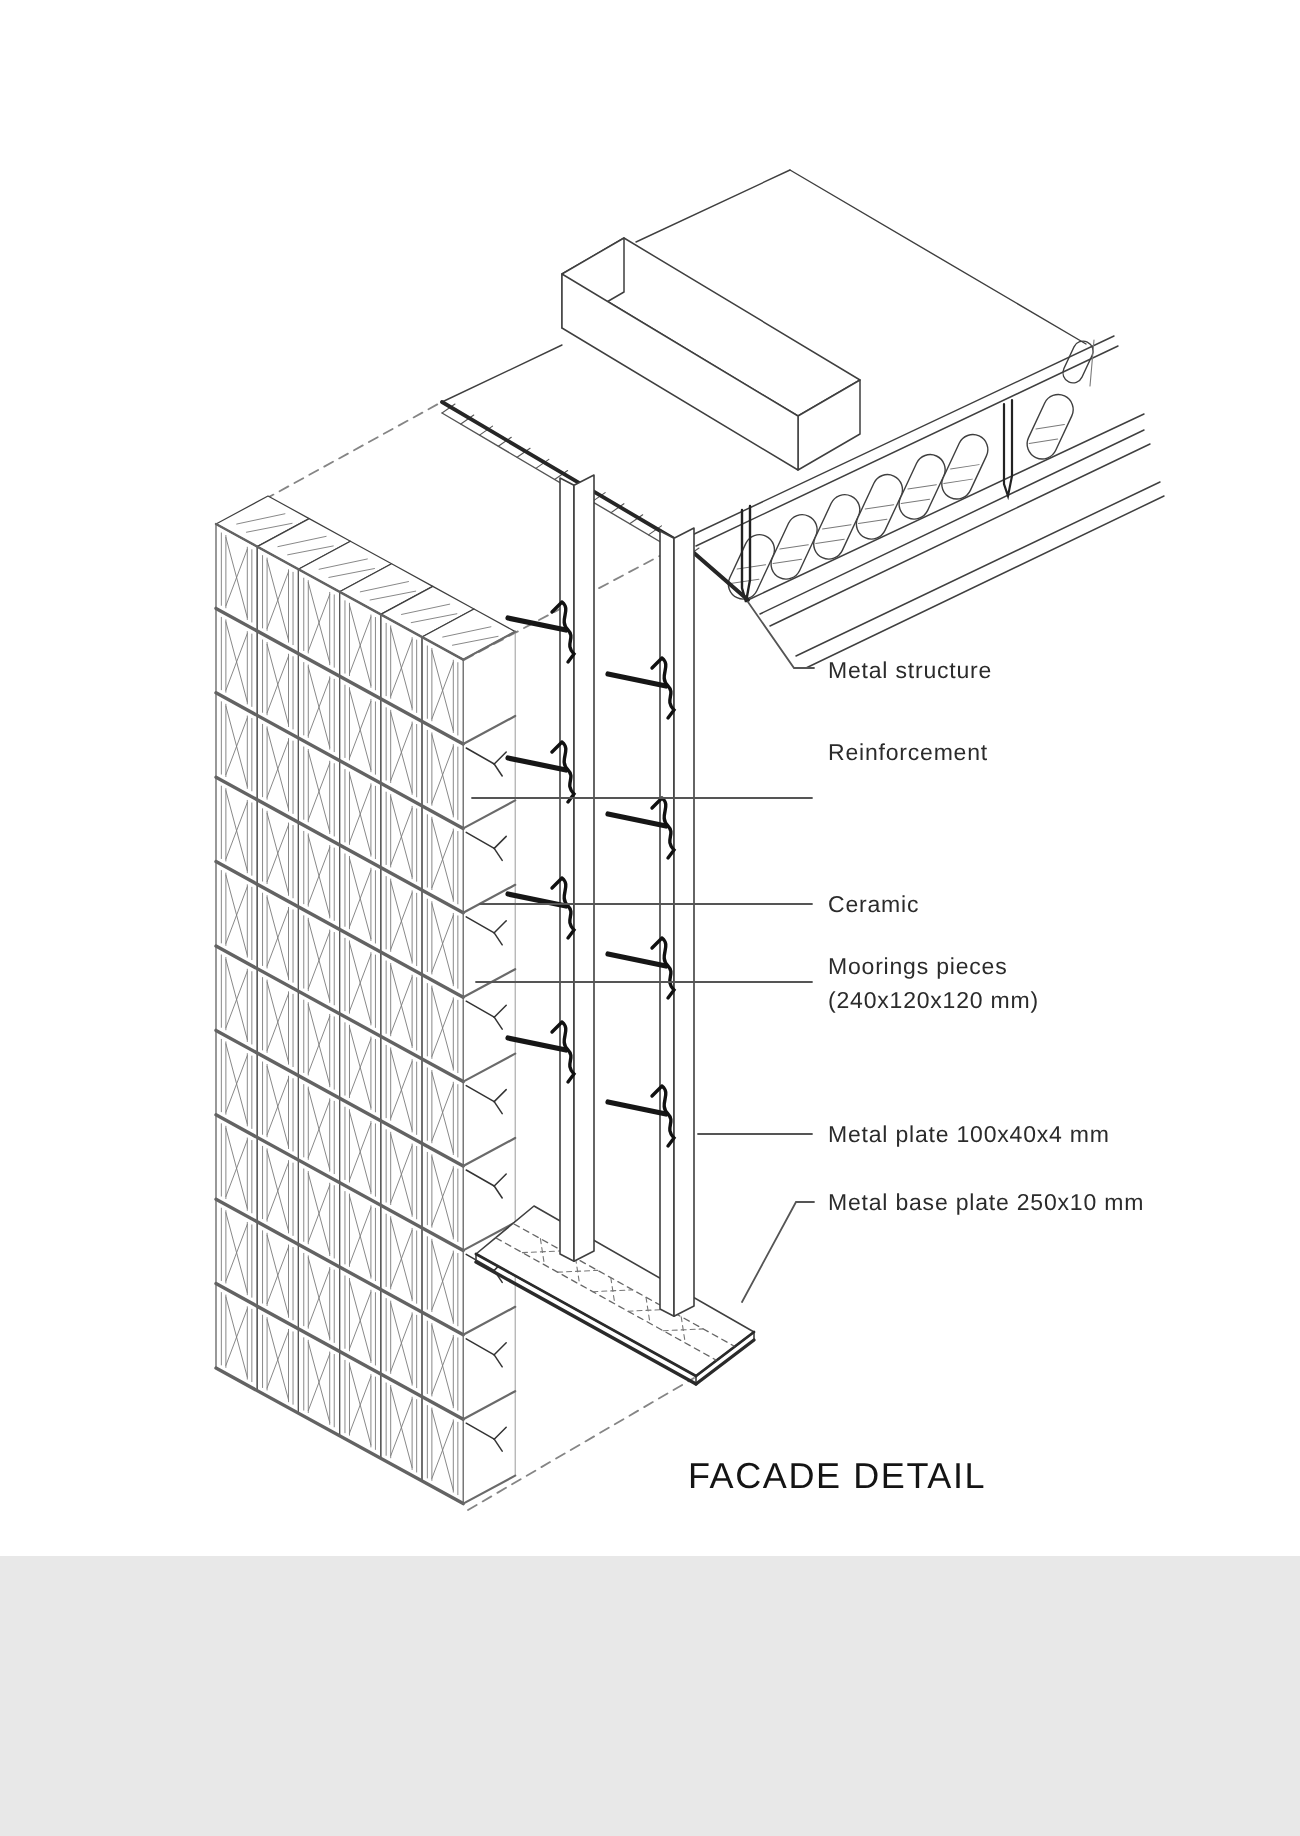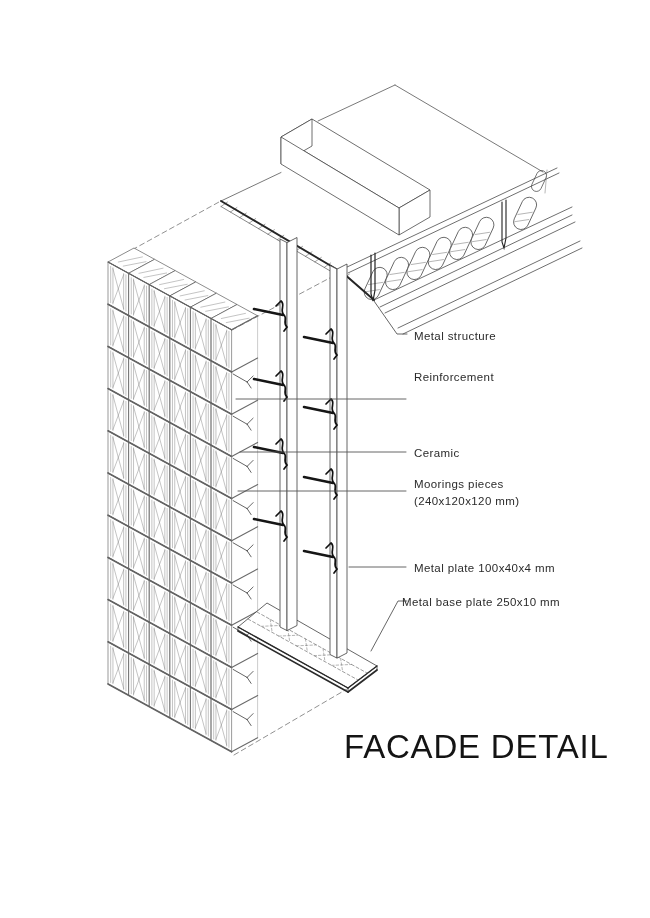--- a/index.html
+++ b/index.html
@@ -1,19 +1,19 @@
 <!DOCTYPE html>
 <html><head>
 <meta charset="utf-8">
 <style>
   html,body{margin:0;padding:0;background:#e8e8e8;font-family:"Liberation Sans",sans-serif;}
-  .sheet{position:relative;width:650px;height:918px;background:#ffffff;margin:0 auto;overflow:hidden;}
+  .sheet{position:relative;width:650px;height:778px;background:#ffffff;margin:0 auto;overflow:hidden;}
   .sheet svg{position:absolute;left:0;top:0;}
   .lbl{position:absolute;font-size:11.5px;letter-spacing:.4px;color:#2b2b2b;white-space:nowrap;line-height:14px;}
-  .title{position:absolute;left:344px;top:728px;font-size:33px;letter-spacing:.8px;color:#141414;white-space:nowrap;}
+  .title{position:absolute;left:344px;top:728px;font-size:18px;letter-spacing:.8px;color:#141414;white-space:nowrap;}
 </style>
 </head>
 <body>
 
 <div class="sheet">
 
   <svg id="gfx" width="650" height="918" viewBox="0 0 650 918">
       <g>
         <line x1="110" y1="262" x2="219" y2="202" stroke="#858585" stroke-width="0.9" fill="none" stroke-linecap="round" stroke-dasharray="5 3.5"></line>
         <line x1="232" y1="330" x2="341" y2="272" stroke="#858585" stroke-width="0.9" fill="none" stroke-linecap="round" stroke-dasharray="5 3.5"></line>
@@ -644,16 +644,16 @@
         <path d="M371,651 L398,601 L407,601" fill="none" stroke="#555555" stroke-width="0.9" stroke-linecap="round"></path>
       </g>
     </svg>
 
   <div class="lbl" style="left:414px;top:329px">Metal structure</div>
   <div class="lbl" style="left:414px;top:370px">Reinforcement</div>
   <div class="lbl" style="left:414px;top:446px">Ceramic</div>
   <div class="lbl" style="left:414px;top:477px">Moorings pieces</div>
   <div class="lbl" style="left:414px;top:494px">(240x120x120 mm)</div>
   <div class="lbl" style="left:414px;top:561px">Metal plate 100x40x4 mm</div>
-  <div class="lbl" style="left:402px;top:595px">Metal base plate 250x10 mm</div>
+  <div class="lbl" style="left:414px;top:595px">Metal base plate 250x10 mm</div>
 
   <div class="title">FACADE DETAIL</div>
 </div>
 
 </body></html>

